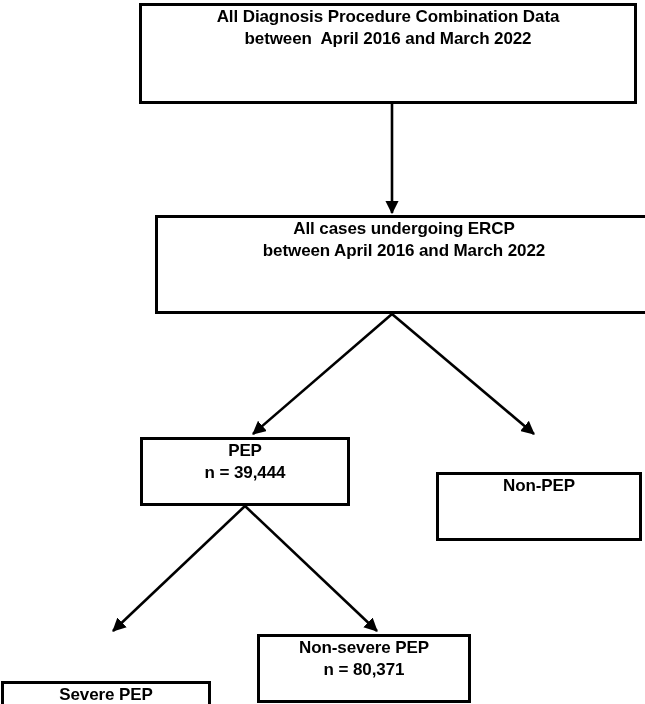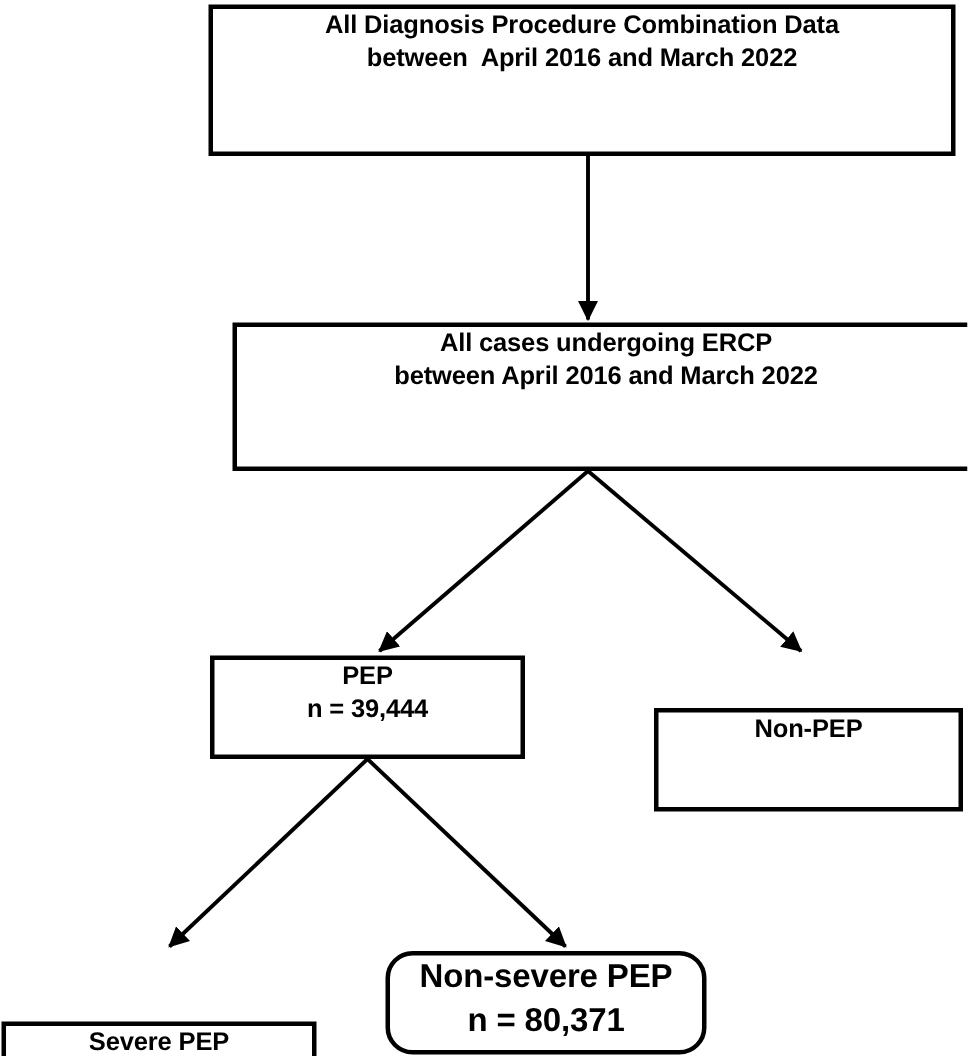--- a/index.html
+++ b/index.html
@@ -65,22 +65,21 @@
     font-size: 17px;
     margin-top: 35px;
   }
   #node-severe-pep {
     left: 1px;    top: 634px; width: 210px; height: 69px;
     font-size: 17px;
     margin-top: 47px;
   }
   #node-non-severe-pep {
     left: 257px;  top: 634px; width: 214px; height: 69px;
-    font-size: 22px;
-    border-radius: 18px;
+    font-size: 17px;
   }
 </style>
 </head>
 <body>
 
 <div id="flow-root">
 
   <svg id="connector-layer" viewBox="0 0 645 704">
     <defs>
       <marker id="arrowhead" viewBox="0 0 10 10" refX="9.2" refY="5" markerWidth="5.2" markerHeight="5.2" orient="auto-start-reverse">

